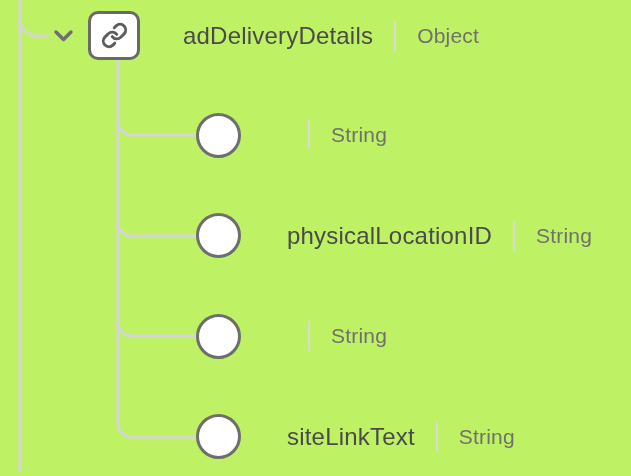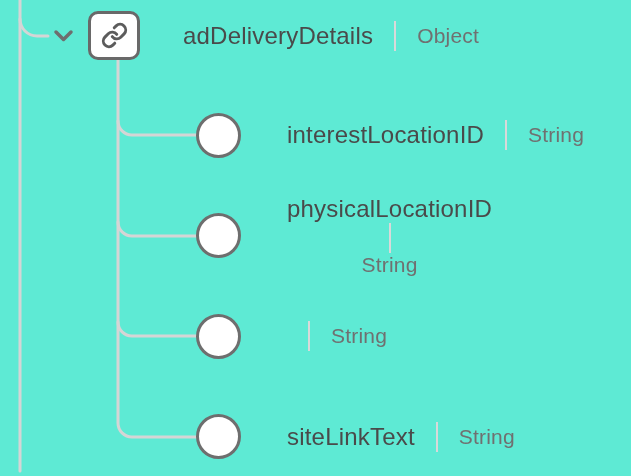--- a/index.html
+++ b/index.html
@@ -1,20 +1,20 @@
 <!DOCTYPE html>
 <html><head>
 <meta charset="utf-8">
 <style>
   html, body { margin: 0; padding: 0; background: #ffffff; }
   .canvas {
     position: relative;
     width: 631px;
     height: 476px;
-    background: #5eead4;
+    background: #bef264;
     overflow: hidden;
     font-family: "Liberation Sans", "DejaVu Sans", sans-serif;
   }
   .connector-svg {
     position: absolute;
     left: 0; top: 0;
     width: 631px; height: 476px;
     pointer-events: none;
   }
   .chevron-wrap {
@@ -68,21 +68,21 @@
     border: 3.5px solid #6e6e6e;
     border-radius: 50%;
     background: #ffffff;
   }
   .circle-r2 { top: 113px; }
   .circle-r3 { top: 213px; }
   .circle-r4 { top: 314px; }
   .circle-r5 { top: 414px; }
   .row-1 { left: 183px; top: 36px; }
   .row-2 { left: 287px; top: 135px; }
-  .row-3 { left: 287px; top: 236px; flex-direction: column; }
+  .row-3 { left: 287px; top: 236px; }
   .row-4 { left: 287px; top: 336px; }
   .row-5 { left: 287px; top: 437px; }
 </style>
 </head>
 <body>
 
 <div class="canvas">
 
   <svg class="connector-svg" viewBox="0 0 631 476" xmlns="http://www.w3.org/2000/svg">
     <g fill="none" stroke="#d5d5d5" stroke-width="3" stroke-linecap="round">
@@ -119,21 +119,20 @@
     <span class="field-divider"></span>
     <span class="field-type">Object</span>
   </div>
 
   <div class="circle-node circle-r2"></div>
   <div class="circle-node circle-r3"></div>
   <div class="circle-node circle-r4"></div>
   <div class="circle-node circle-r5"></div>
 
   <div class="field-row row-2">
-    <span class="field-name">interestLocationID</span>
     <span class="field-divider"></span>
     <span class="field-type">String</span>
   </div>
 
   <div class="field-row row-3">
     <span class="field-name">physicalLocationID</span>
     <span class="field-divider"></span>
     <span class="field-type">String</span>
   </div>
 

